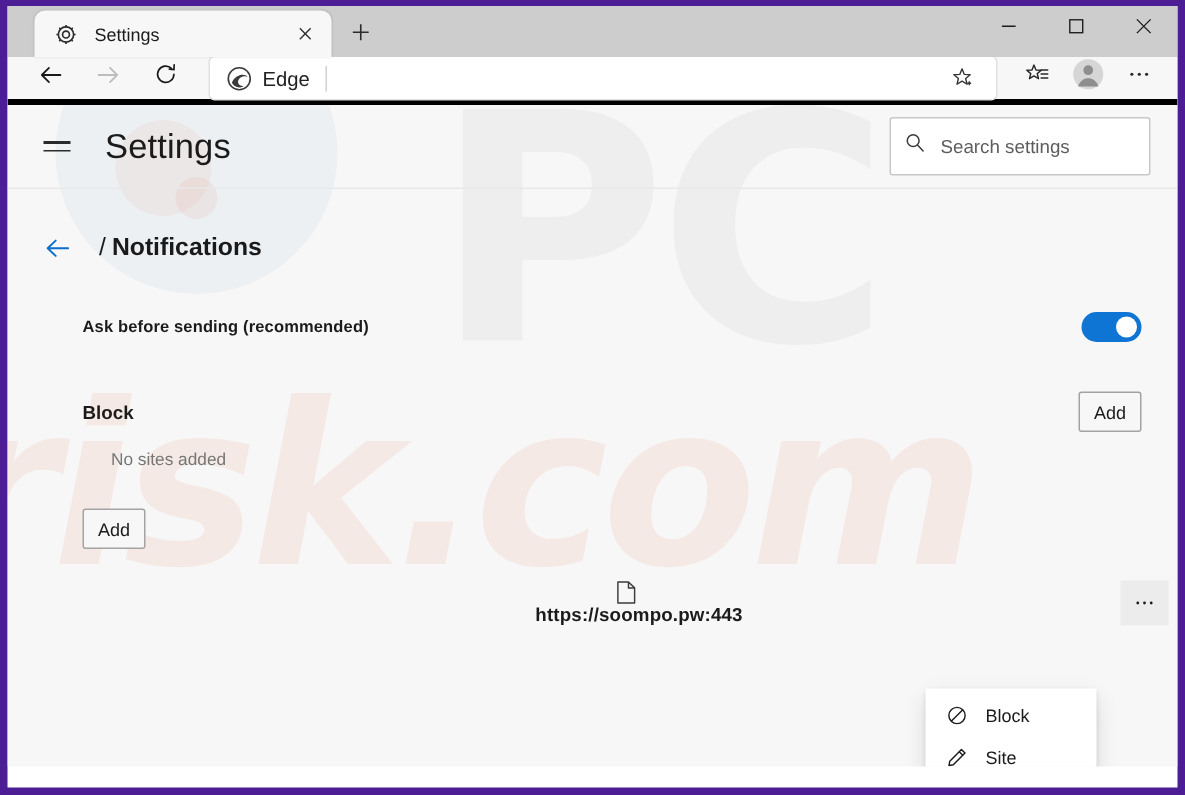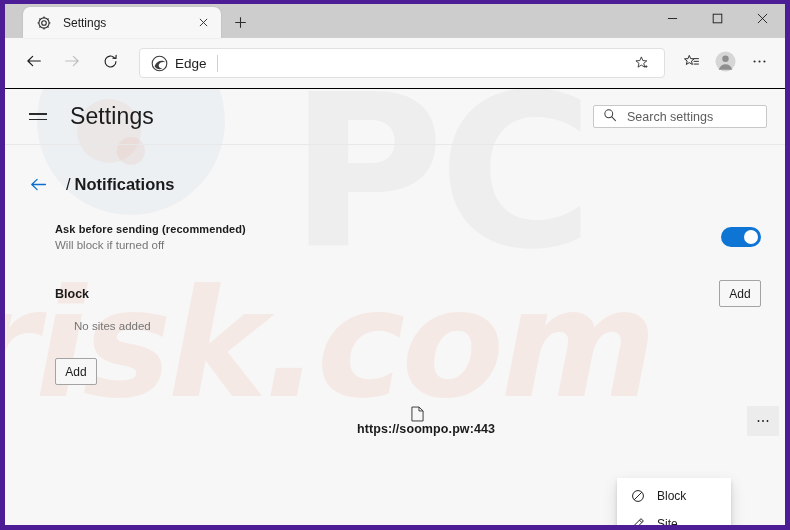--- a/index.html
+++ b/index.html
@@ -75,26 +75,26 @@
     display: flex;
   }
   .cap-btn {
     width: 45px; height: 30px;
     display: flex; align-items: center; justify-content: center;
     color: #1d1d1d;
   }
 
   
   #toolbar {
-    height: 51px;
+    height: 32px;
     background: #f7f7f7;
     display: flex;
     align-items: center;
     padding: 0 10px 0 14px;
-    border-bottom: 1px solid #000000;
+    border-bottom: 4px solid #000000;
     justify-content: flex-end;
   }
   .nav-btn {
     width: 30px; height: 30px;
     flex: 0 0 30px;
     display: flex; align-items: center; justify-content: center;
     border-radius: 4px;
     color: #1a1a1a;
     margin-right: 8px;
   }
@@ -202,21 +202,21 @@
   #hamburger i { display:block; height: 1.5px; background: #2b2b2b; width: 18px; }
   #settings-title {
     font-size: 23px;
     font-weight: 400;
     color: #1b1b1b;
     margin-left: 19px;
     letter-spacing: .1px;
   }
   #search-box {
     margin-left: auto;
-    width: 174px; height: 23px;
+    width: 174px; height: 39px;
     background: #ffffff;
     border: 1px solid #c8c8c8;
     border-radius: 2px;
     display: flex;
     align-items: center;
     padding: 0 9px;
   }
   #search-box .ph {
     font-size: 12.5px;
     color: #5d5d5d;
@@ -524,21 +524,20 @@
         </span>
         <span class="bc-sep">/</span>
         <span class="bc-cur">Notifications</span>
       </div>
 
       <div id="settings-body">
 
         <div class="row" id="ask-row">
           <div class="row-text">
             <div class="row-title">Ask before sending (recommended)</div>
-            <div class="row-sub">Will block if turned off</div>
           </div>
           <div class="toggle">
             <div class="knob"></div>
           </div>
         </div>
 
         <div class="section-head">
           <div class="section-name">Block</div>
           <div class="add-btn">Add</div>
         </div>

